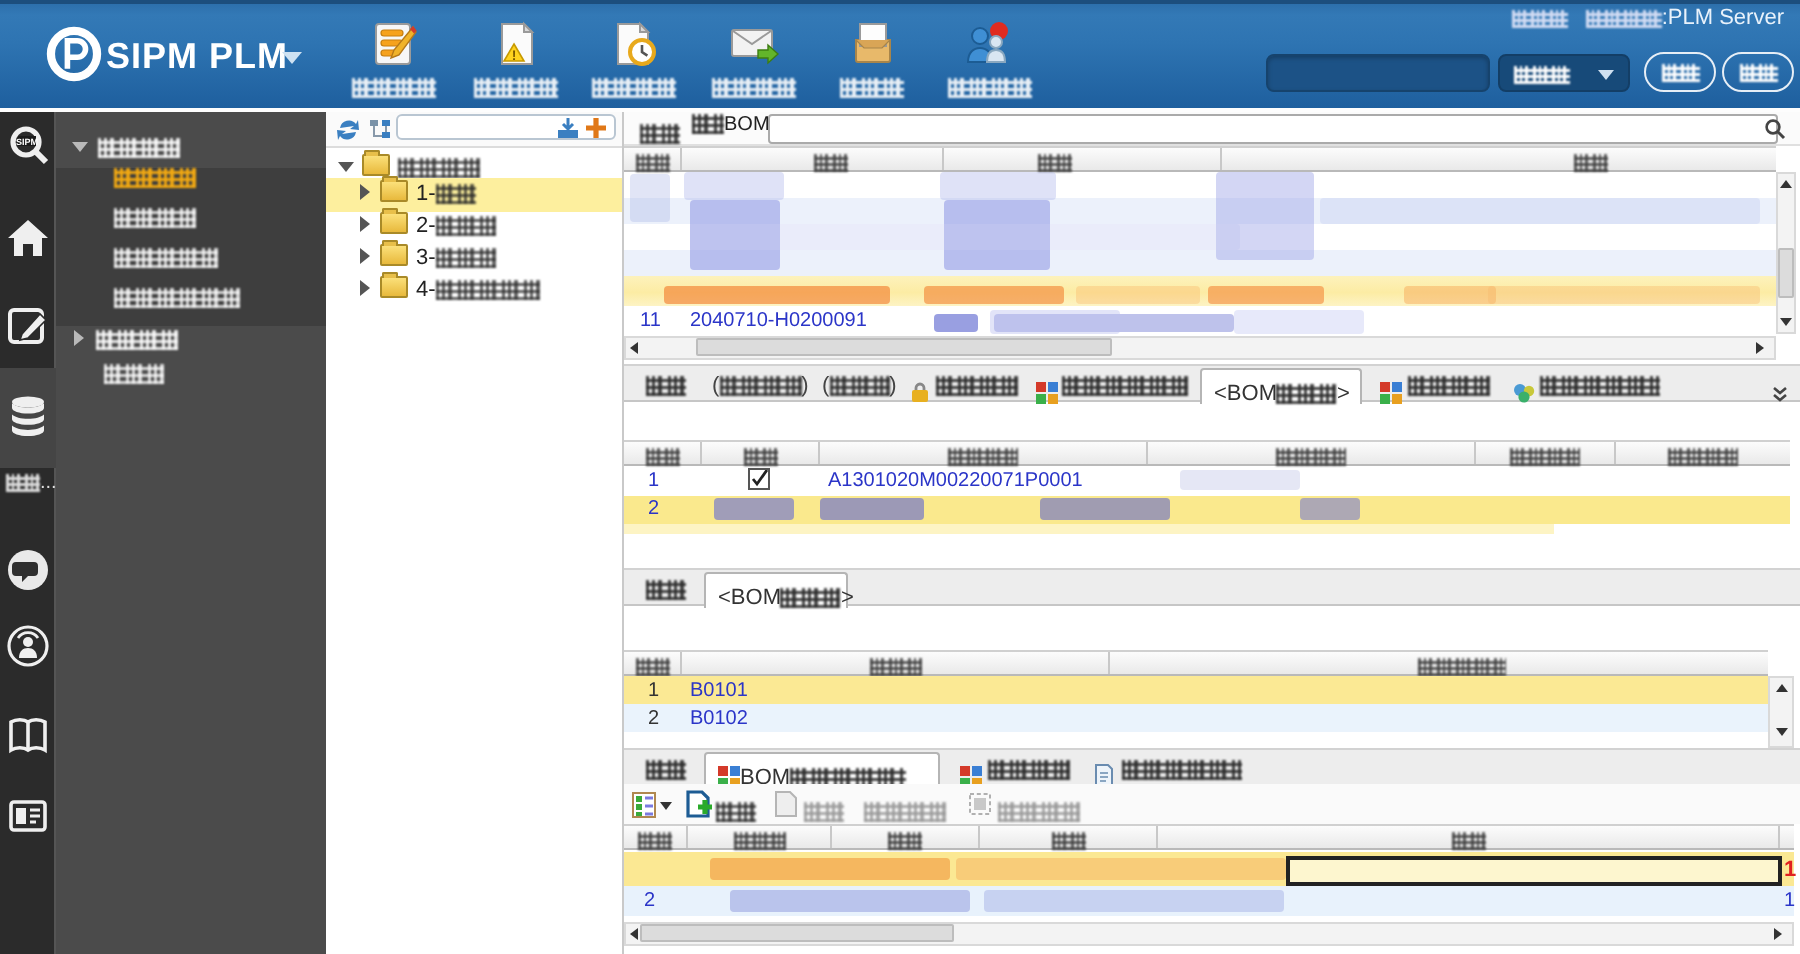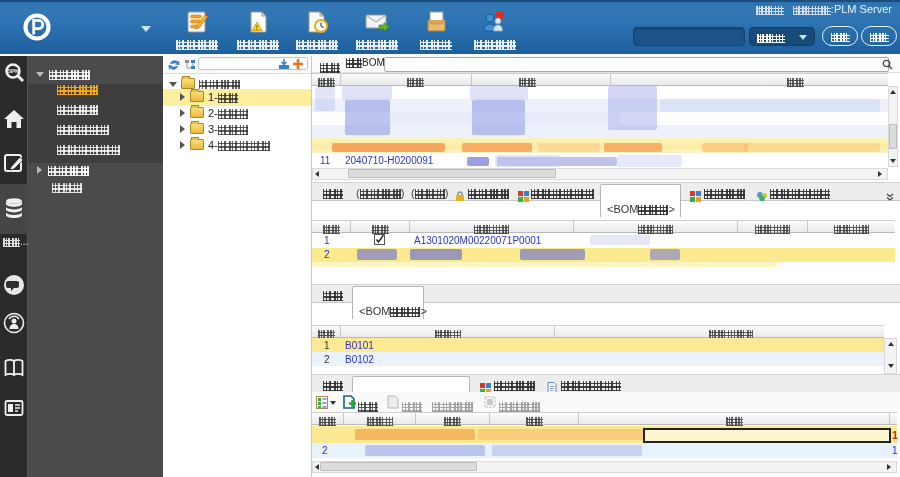--- a/index.html
+++ b/index.html
@@ -49,36 +49,37 @@
 .ttri-r{display:inline-block;width:0;height:0;border-top:4px solid transparent;border-bottom:4px solid transparent;border-left:5px solid #555;margin:0 5px 0 5px}
 
 #content{left:312px;top:56px;width:588px;height:421px;background:#fff}
 .ctext{position:absolute;font-size:10px;color:#222}
 .hdrrow{position:absolute;background:linear-gradient(#fcfcfc,#e9e9e9);border-top:1px solid #d0d0d0;border-bottom:1px solid #b9b9b9}
 .hcell{position:absolute;top:0;height:100%;border-right:1px solid #c8c8c8;font-size:11px;color:#333;text-align:center}
 .blob{position:absolute;border-radius:2px}
 .link{position:absolute;font-size:10px;color:#2b35c8}
 .tabbar{position:absolute;left:0;width:588px;height:19px;background:#ededed;border-top:1px solid #d2d2d2;border-bottom:1px solid #c6c6c6}
 .tab{position:absolute;top:2px;height:17px;font-size:11px;color:#333;line-height:16px;white-space:nowrap}
-.tabsel{background:#fff;border:1px solid #b5b5b5;border-bottom:none;border-radius:2px 2px 0 0;padding:16px 6px;top:1px;height:18px}
+.tabsel{background:#fff;border:1px solid #b5b5b5;border-bottom:none;border-radius:2px 2px 0 0;padding:4px 6px;top:1px;height:18px}
 
 .sbh{position:absolute;background:#f3f3f3;border:1px solid #d9d9d9}
 .sbthumb{position:absolute;background:#dcdcdc;border:1px solid #bdbdbd;border-radius:1px}
 .arr{position:absolute;width:0;height:0}
 </style>
 </head>
 <body>
 <div id="app">
   <div class="abs" id="hdr"></div>
   <div class="abs" id="whiteline"></div>
 
   <svg class="abs" id="logo" viewBox="0 0 34 34">
     <circle cx="17" cy="17" r="14" fill="none" stroke="#ffffff" stroke-width="5"></circle>
     <path d="M13 26 L13 9 L19 9 a5 5 0 0 1 0 10 L14 19" fill="none" stroke="#ffffff" stroke-width="3.4"></path>
   </svg>
+  <div class="abs" id="brand">SIPM PLM</div>
   <div class="abs" id="brandarr"></div>
   <div class="abs" id="welcome"><span class="cn9" style="width:28px;color:#eef;opacity:.85"></span>&nbsp;&nbsp;&nbsp;<span class="cn9" style="width:38px;color:#eef;opacity:.85"></span>:PLM Server</div>
 
   <div class="hicon" style="left:167px">
     <svg width="25" height="25" viewBox="0 0 25 25">
       <rect x="3" y="2" width="17" height="20" rx="1.5" fill="#f7f7f7" stroke="#9a9a9a"></rect>
       <rect x="5.5" y="5" width="11" height="3" rx="1.5" fill="#f6a21d" stroke="#c87f10" stroke-width=".6"></rect>
       <rect x="5.5" y="10" width="11" height="3" rx="1.5" fill="#f6a21d" stroke="#c87f10" stroke-width=".6"></rect>
       <rect x="5.5" y="15" width="8" height="3" rx="1.5" fill="#f6a21d" stroke="#c87f10" stroke-width=".6"></rect>
       <path d="M21.5 3.5 L12 15 L10.5 19 L14.5 17.5 L23 6 Z" fill="#f0b32a" stroke="#b5791a" stroke-width=".7"></path>

